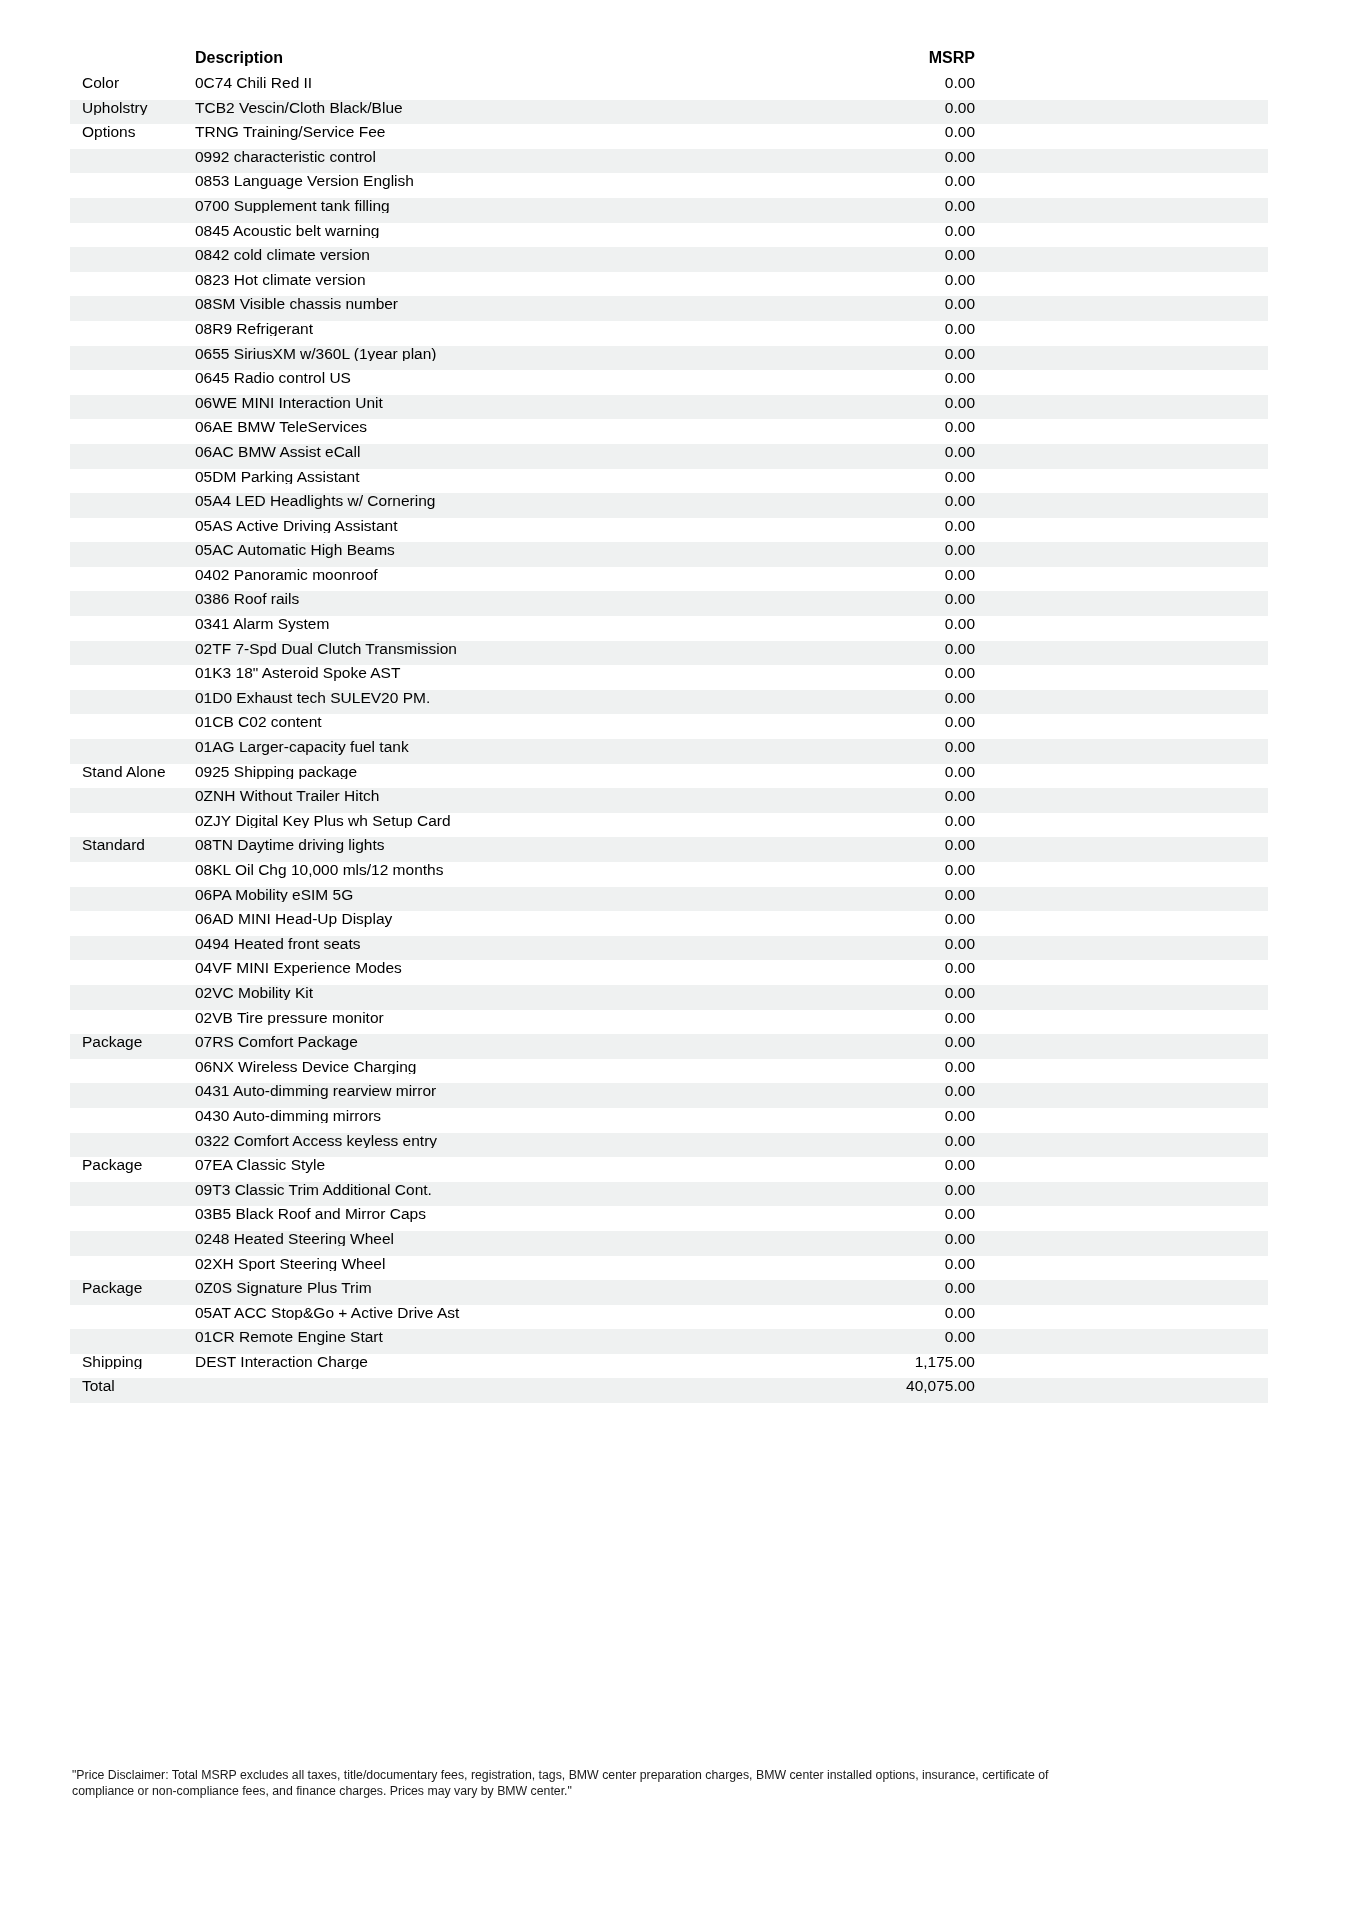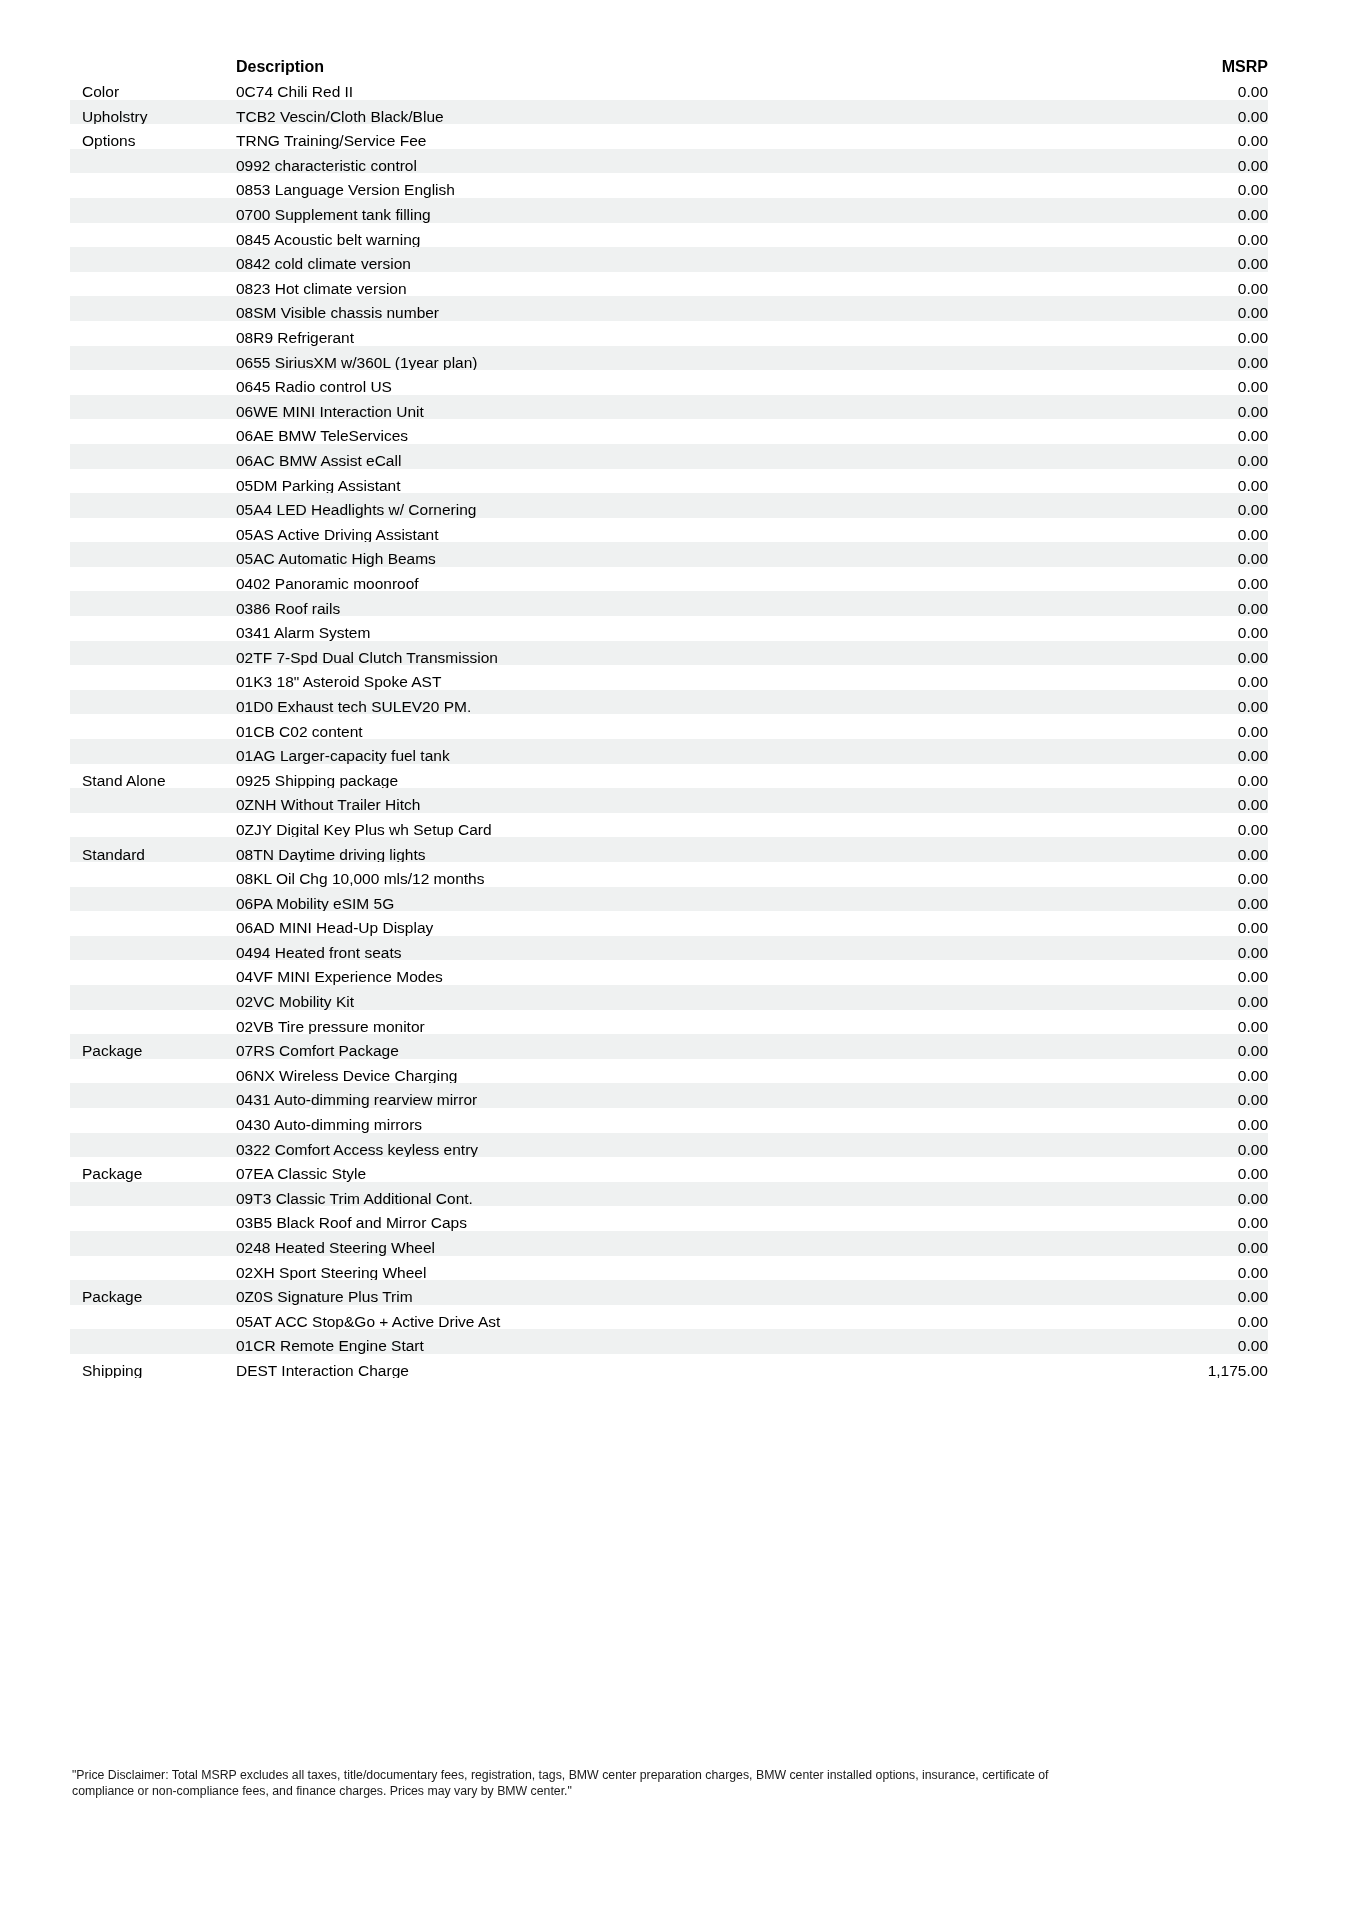--- a/index.html
+++ b/index.html
@@ -17,25 +17,24 @@
     overflow: hidden;
   }
   .price-table {
     position: absolute;
     left: 70px;
     top: 50px;
     width: 1198px;
   }
   .trow {
     display: flex;
-    align-items: flex-end;
+    align-items: flex-start;
     height: 24.6px;
     font-size: 15.5px;
     line-height: 1;
-    gap: 41px;
   }
   .trow.header {
     height: 25px;
     font-weight: bold;
     font-size: 16px;
     background: #ffffff !important;
   }
   
   #rows .trow:nth-child(even) {
     background: #eff1f1;
@@ -47,20 +46,21 @@
     white-space: nowrap;
     overflow: hidden;
   }
   .cell-desc {
     flex: 1;
     white-space: nowrap;
     overflow: hidden;
   }
   .cell-msrp {
     width: 150px;
+    margin-right: 293px;
     flex-shrink: 0;
     text-align: right;
     white-space: nowrap;
   }
   .disclaimer {
     position: absolute;
     left: 72px;
     top: 1768px;
     width: 1235px;
     font-size: 12.3px;
@@ -393,20 +393,25 @@
       <span class="cell-desc">01CR Remote Engine Start</span>
       <span class="cell-msrp">0.00</span>
     </div>
 
     <div class="trow">
       <span class="cell-cat">Shipping</span>
       <span class="cell-desc">DEST Interaction Charge</span>
       <span class="cell-msrp">1,175.00</span>
     </div>
 
+    <div class="trow">
+      <span class="cell-cat">Total</span>
+      <span class="cell-desc"></span>
+      <span class="cell-msrp">40,075.00</span>
+    </div>
   </div>
   </div>
 
   <div class="disclaimer">
     <div>"Price Disclaimer: Total MSRP excludes all taxes, title/documentary fees, registration, tags, BMW center preparation charges, BMW center installed options, insurance, certificate of</div>
     <div>compliance or non-compliance fees, and finance charges. Prices may vary by BMW center."</div>
   </div>
 
 </div>
 

